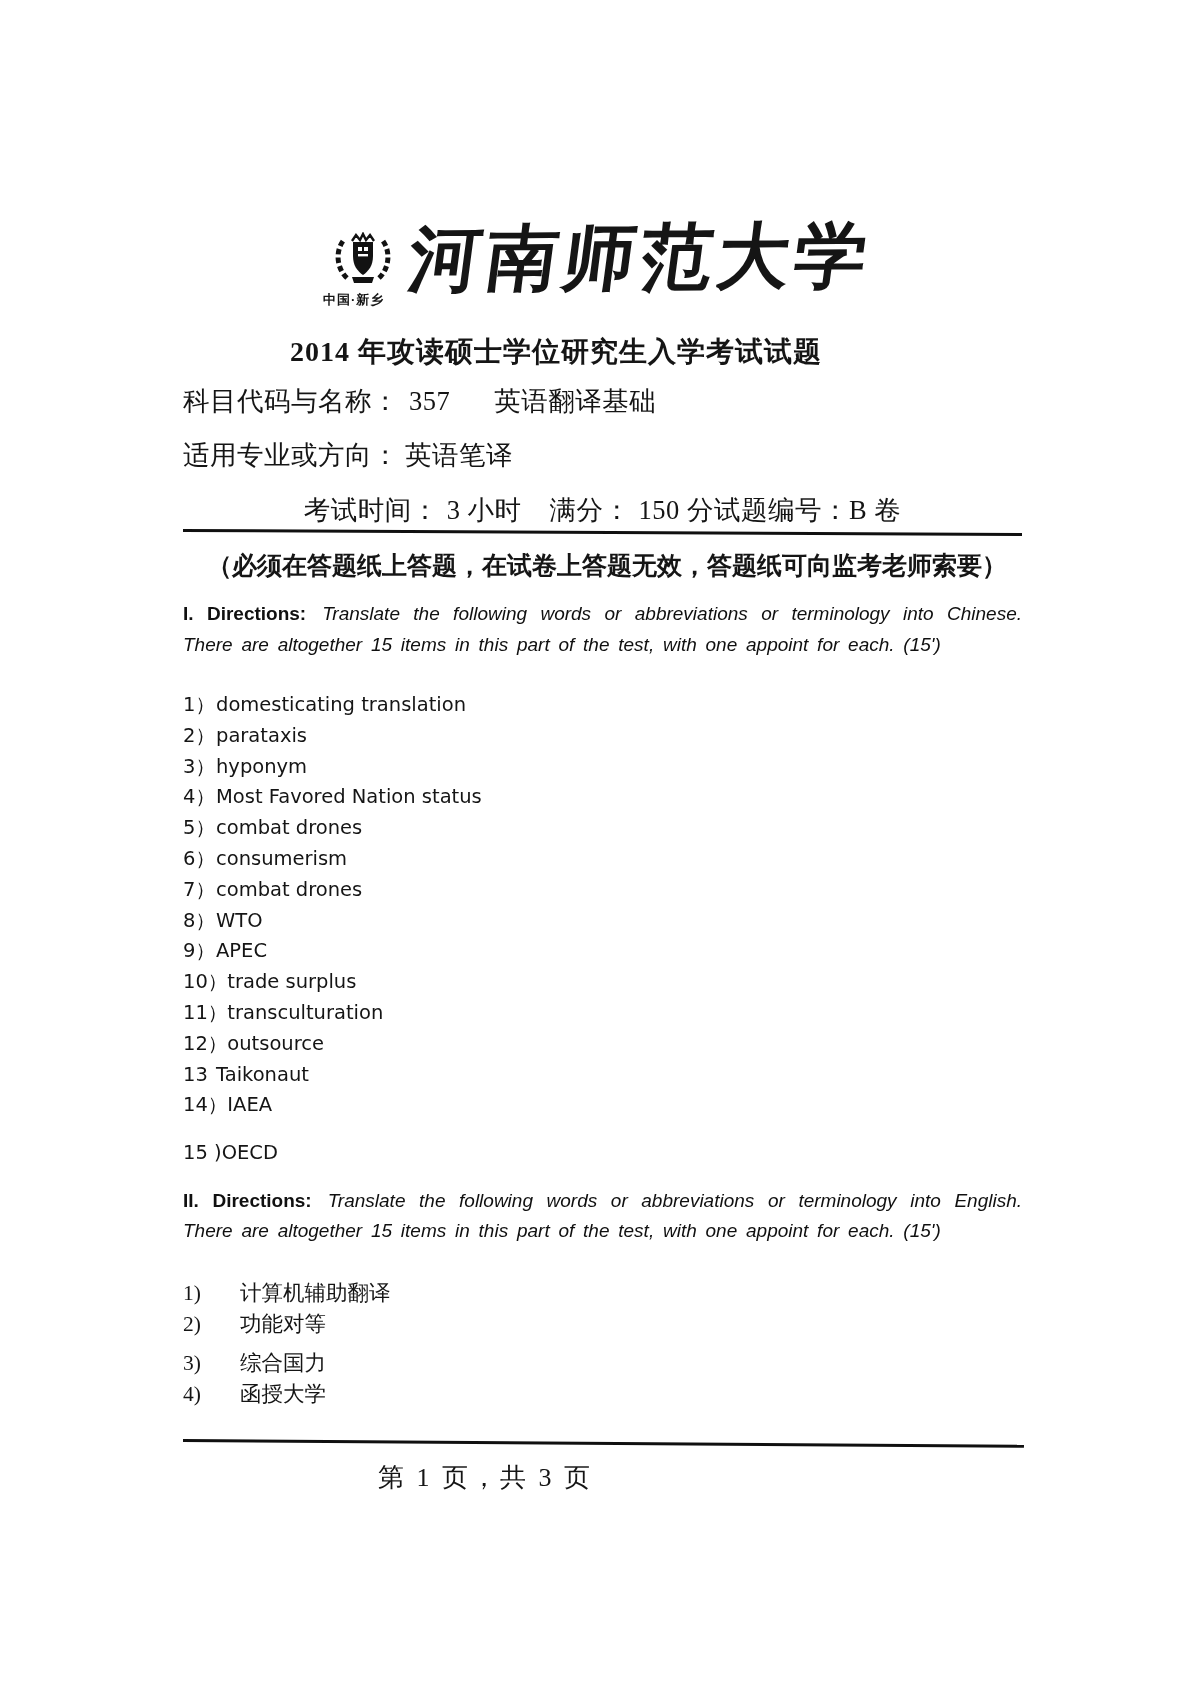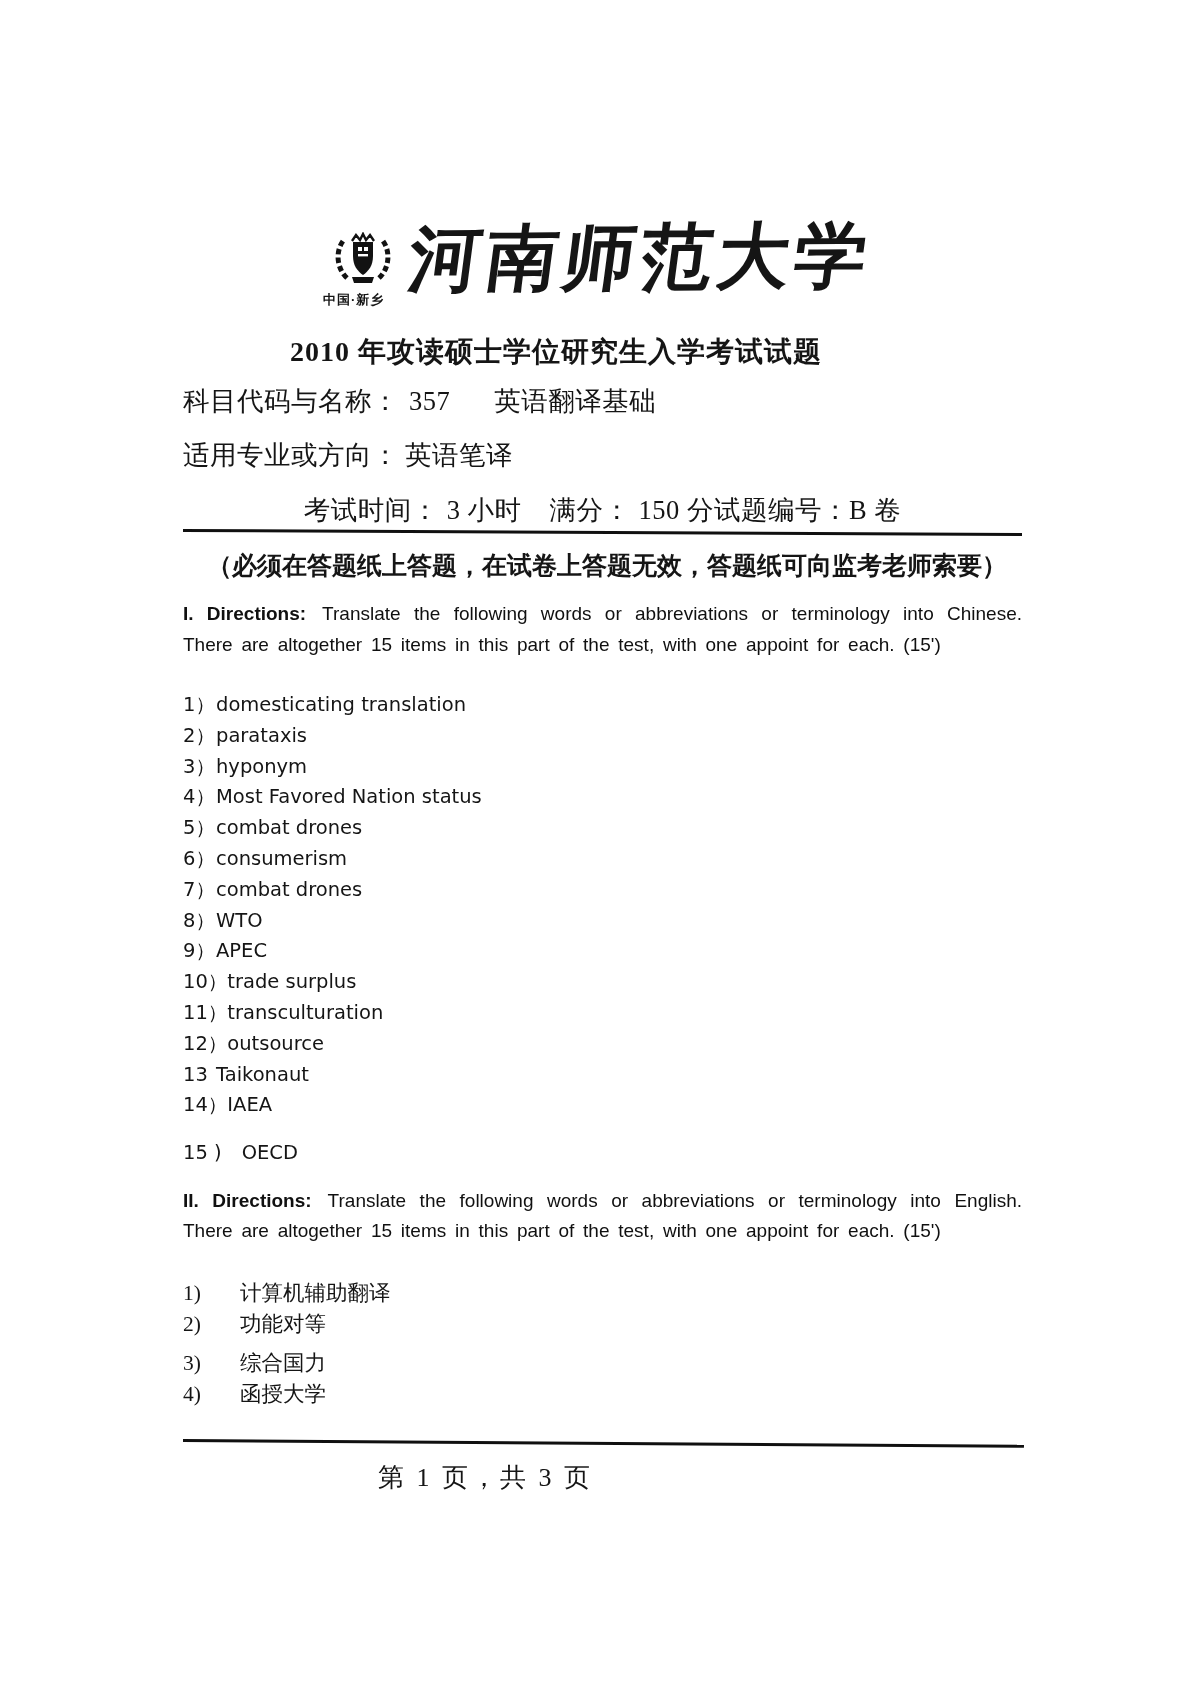--- a/index.html
+++ b/index.html
@@ -48,27 +48,27 @@
 
   .notice { margin-top:19px; padding-left:24px; font-size:25px; line-height:30px; font-weight:bold; white-space:nowrap; }
 
   .directions {
     font-size:19px; line-height:30.5px; text-align:justify; word-spacing:3.5px;
     font-family:"Liberation Sans","DejaVu Sans",sans-serif; color:#101010;
   }
   .directions-1 { margin-top:18px; }
   .directions-2 { margin-top:17px; }
   .dir-head { font-weight:bold; font-style:normal; }
-  .dir-body { margin-left:16px; }
+  .dir-body { font-style:italic; margin-left:16px; }
 
   .term-list { font-family:"DejaVu Sans","Liberation Sans",sans-serif; }
   .list-1 { margin-top:30px; font-size:19.5px; }
   .list-1 .item { display:flex; line-height:30.8px; }
   .list-1 .no { flex:none; min-width:33px; }
-  .list-1 .item:nth-child(15) { margin-top:17px;gap:20px; }
+  .list-1 .item:nth-child(15) { margin-top:17px; }
 
   .list-2 { margin-top:31px; font-size:21.5px; font-family:"Liberation Serif","DejaVu Serif",serif; }
   .list-2 .item { display:flex; line-height:31px; }
   .list-2 .no { flex:none; min-width:57px; }
   .list-2 .item:nth-child(3) { margin-top:8px; }
 
   .footer-rule {
     position:absolute; left:183px; top:1439px; width:841px;
     border-top:3.5px solid #101010; transform:rotate(0.4deg); transform-origin:left center;
   }
@@ -96,21 +96,21 @@
           <rect x="32" y="15" width="4" height="4" fill="#ffffff"></rect>
           <rect x="26" y="22" width="10" height="2.4" fill="#ffffff"></rect>
           <path d="M20,45 L42,45 L40,51 L22,51 Z" fill="#121212"></path>
         </svg>
       </span>
       <div class="seal-caption">中国·新乡</div>
     </div>
     <div class="univ-name">河南师范大学</div>
   </div>
 
-  <div class="exam-title">2010 年攻读硕士学位研究生入学考试试题</div>
+  <div class="exam-title">2014 年攻读硕士学位研究生入学考试试题</div>
 
   <div class="meta subject-line">
     <span>科目代码与名称：</span><span class="subject-code">357</span><span>英语翻译基础</span>
   </div>
 
   <div class="meta major-line">
     <span>适用专业或方向：</span><span class="major-value">英语笔译</span>
   </div>
 
   <div class="meta time-row">

